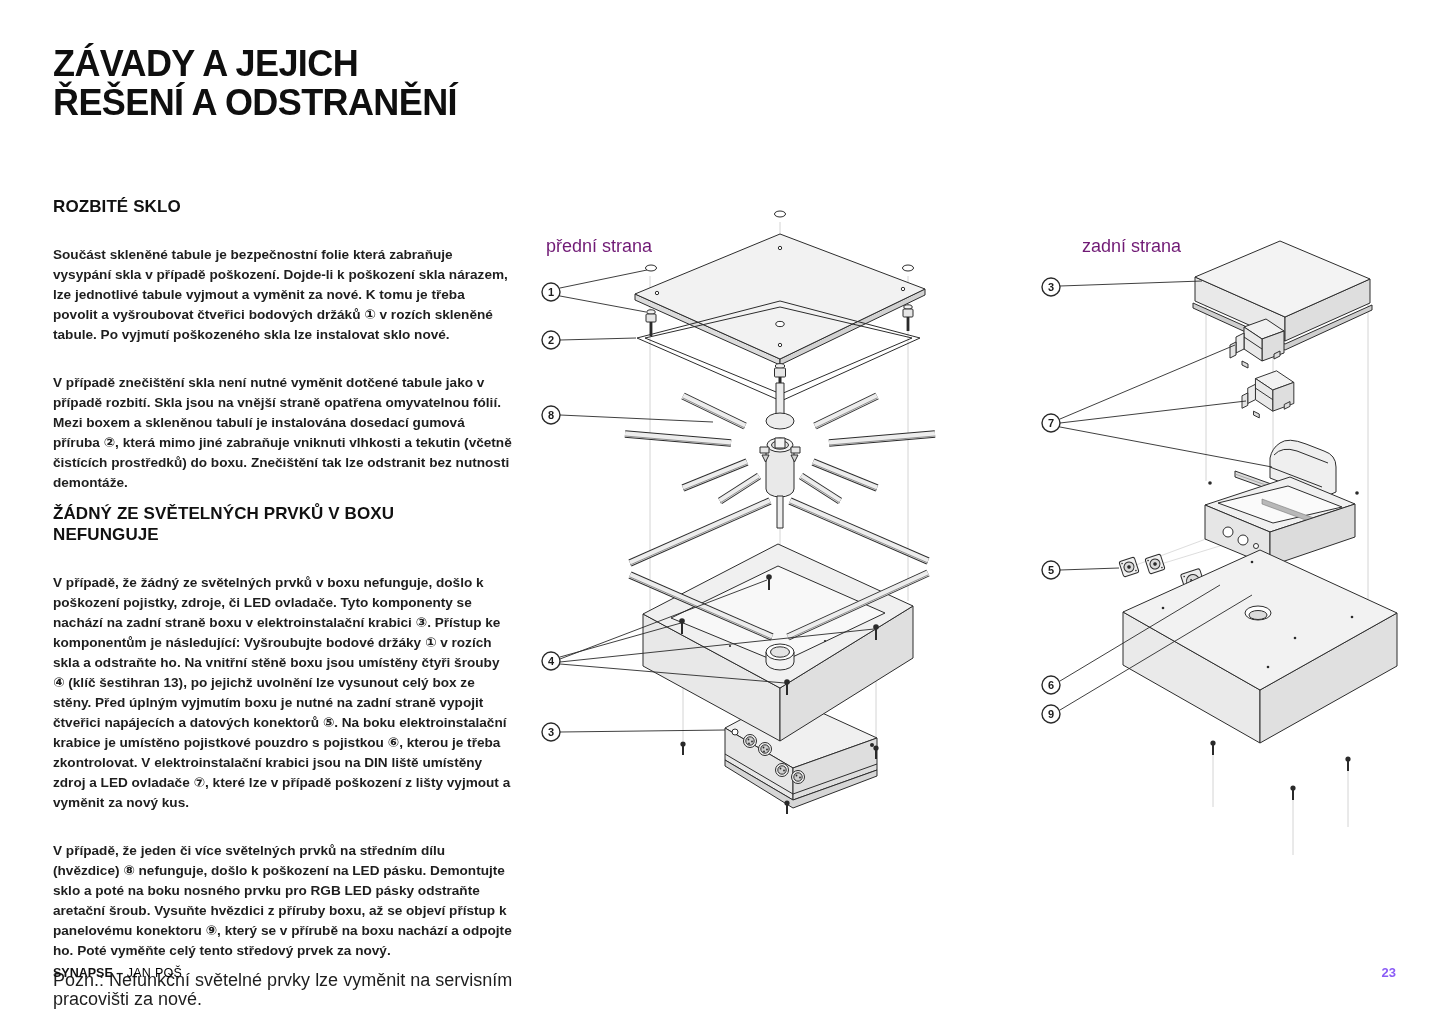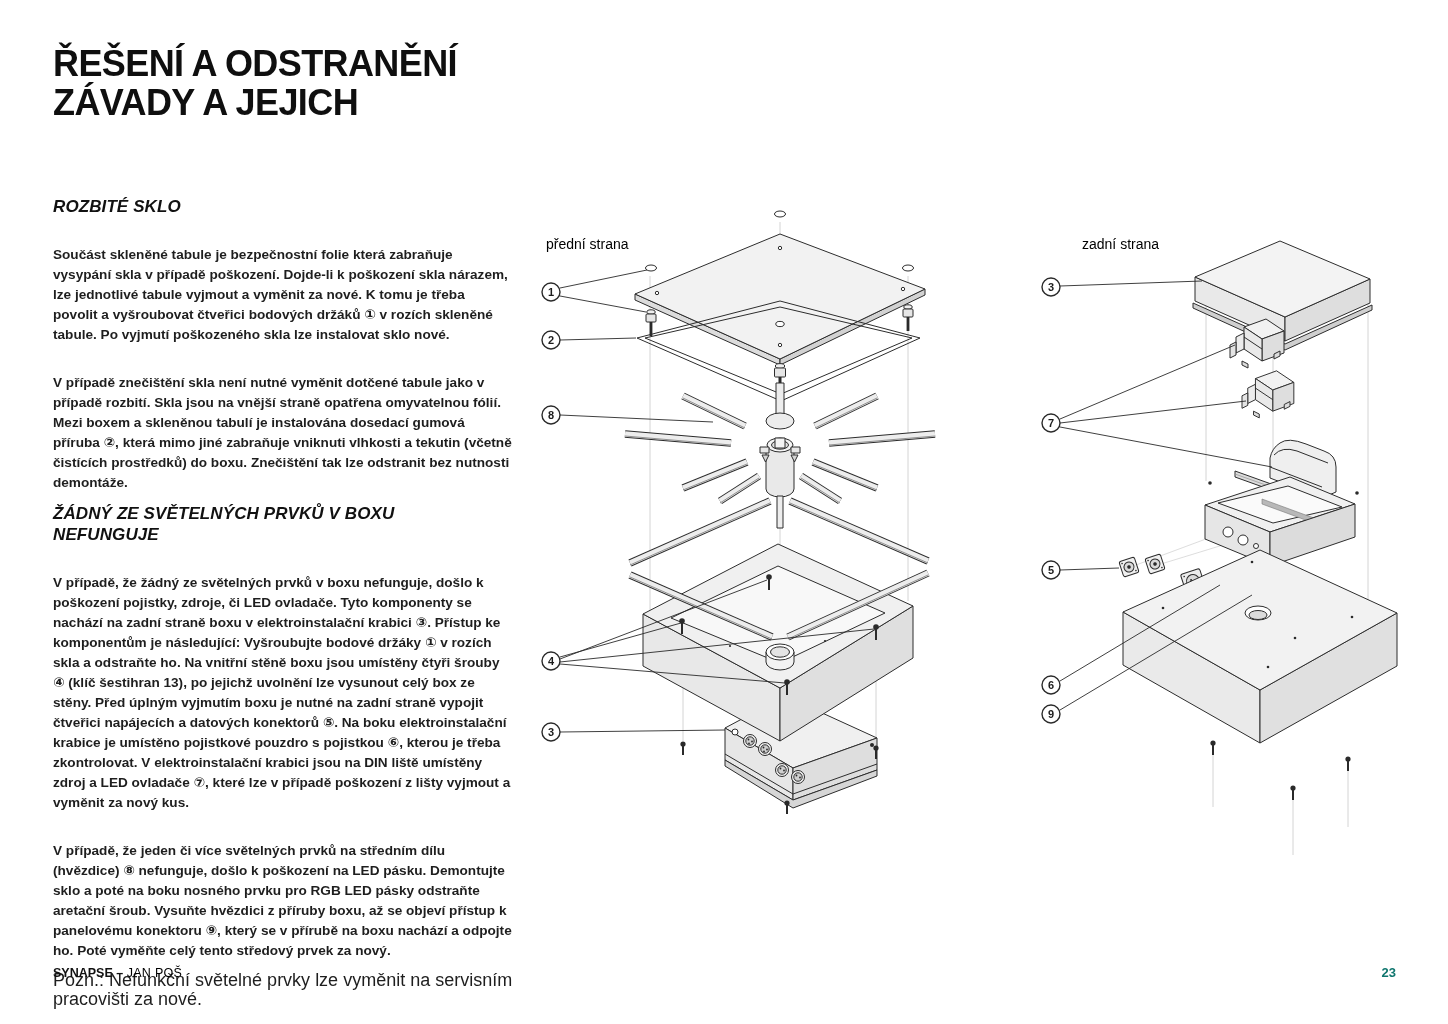--- a/index.html
+++ b/index.html
@@ -1,52 +1,52 @@
 <!DOCTYPE html>
 <html><head>
 <meta charset="utf-8">
 <style>
   html,body{margin:0;padding:0;background:#ffffff;}
   .page{position:relative;width:1448px;height:1024px;background:#ffffff;overflow:hidden;
         font-family:"Liberation Sans","DejaVu Sans",sans-serif;color:#1c1c1c;}
   .text-col{position:absolute;left:53px;top:44px;width:462px;}
   h1{margin:0;font-size:36px;line-height:39px;font-weight:700;letter-spacing:-0.6px;color:#0f0f0f;}
-  h2{margin:10px 0 0;font-size:17px;line-height:21px;font-weight:700;color:#111;max-width:432px;letter-spacing:0.1px;font-style:italic;}
+  h2{margin:10px 0 0;font-size:17px;line-height:21px;font-weight:700;color:#111;max-width:432px;letter-spacing:0.1px;}
   section.first h2{margin-top:74px;}
   p.body{margin:28px 0 0;font-size:13.6px;line-height:20px;color:#1e1e1e;max-width:460px;font-weight:bold;}
   p.note{margin:10px 0 0;font-size:18px;line-height:18.5px;color:#1e1e1e;max-width:460px;}
-  .diagram-label{position:absolute;font-size:14px;color:#000000;}
+  .diagram-label{position:absolute;font-size:18px;color:#701a75;}
   .fig{position:absolute;}
   .footer{position:absolute;left:53px;top:966px;font-size:12.5px;}
   .footer .brand{font-weight:700;color:#111;}
   .footer .dash{font-weight:700;color:#111;}
   .footer .author{color:#000000;font-weight:400;letter-spacing:0.3px;}
-  .pagenum{position:absolute;right:52px;top:965px;font-size:13px;font-weight:700;color:#0f766e;}
+  .pagenum{position:absolute;right:52px;top:965px;font-size:13px;font-weight:700;color:#8b5cf6;}
   
   svg .s{stroke:#2d2d2d;stroke-width:1;stroke-linejoin:round;}
   svg .guide{stroke:#c9c9c9;stroke-width:0.8;}
   svg .link{stroke:#d4d4d4;stroke-width:0.8;}
   svg .bar-o{stroke:#2d2d2d;stroke-width:7.4;}
   svg .bar-i{stroke:#ededed;stroke-width:5.6;}
   svg .bar-g{stroke:#6a6a6a;stroke-width:0.7;}
   svg .co-c{fill:#fff;stroke:#2a2a2a;stroke-width:1.4;}
   svg .co-l{stroke:#2a2a2a;stroke-width:0.9;fill:none;}
   svg .co-t{font-family:"Liberation Sans","DejaVu Sans",sans-serif;font-size:11px;font-weight:700;
             fill:#1c1c1c;text-anchor:middle;}
   svg .dk{fill:#2a2a2a;stroke:none;}
 </style>
 </head>
 <body>
 
 <div class="page">
 
   <div class="text-col">
     <h1>
+      <span style="display:block">ZÁVADY A JEJICH</span>
       <span style="display:block">ŘEŠENÍ A ODSTRANĚNÍ</span>
-      <span style="display:block">ZÁVADY A JEJICH</span>
     </h1>
 
     <section class="first">
       <h2>ROZBITÉ SKLO</h2>
       <p class="body">Součást skleněné tabule je bezpečnostní folie která zabraňuje vysypání skla v případě poškození. Dojde-li k poškození skla nárazem, lze jednotlivé tabule vyjmout a vyměnit za nové. K tomu je třeba povolit a vyšroubovat čtveřici bodových držáků ① v rozích skleněné tabule. Po vyjmutí poškozeného skla lze instalovat sklo nové.</p>
     </section>
 
     <section>
       <p class="body">V případě znečištění skla není nutné vyměnit dotčené tabule jako v případě rozbití. Skla jsou na vnější straně opatřena omyvatelnou fólií. Mezi boxem a skleněnou tabulí je instalována dosedací gumová příruba ②, která mimo jiné zabraňuje vniknuti vlhkosti a tekutin (včetně čistících prostředků) do boxu. Znečištění tak lze odstranit bez nutnosti demontáže.</p>
     </section>

